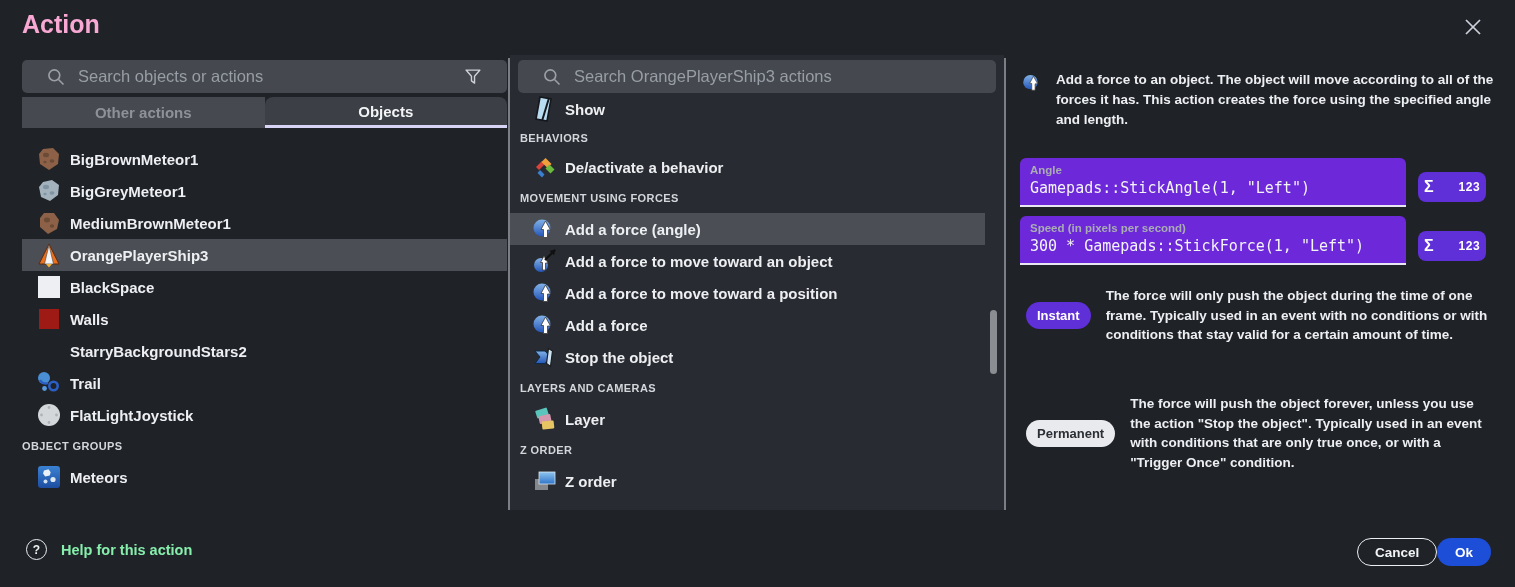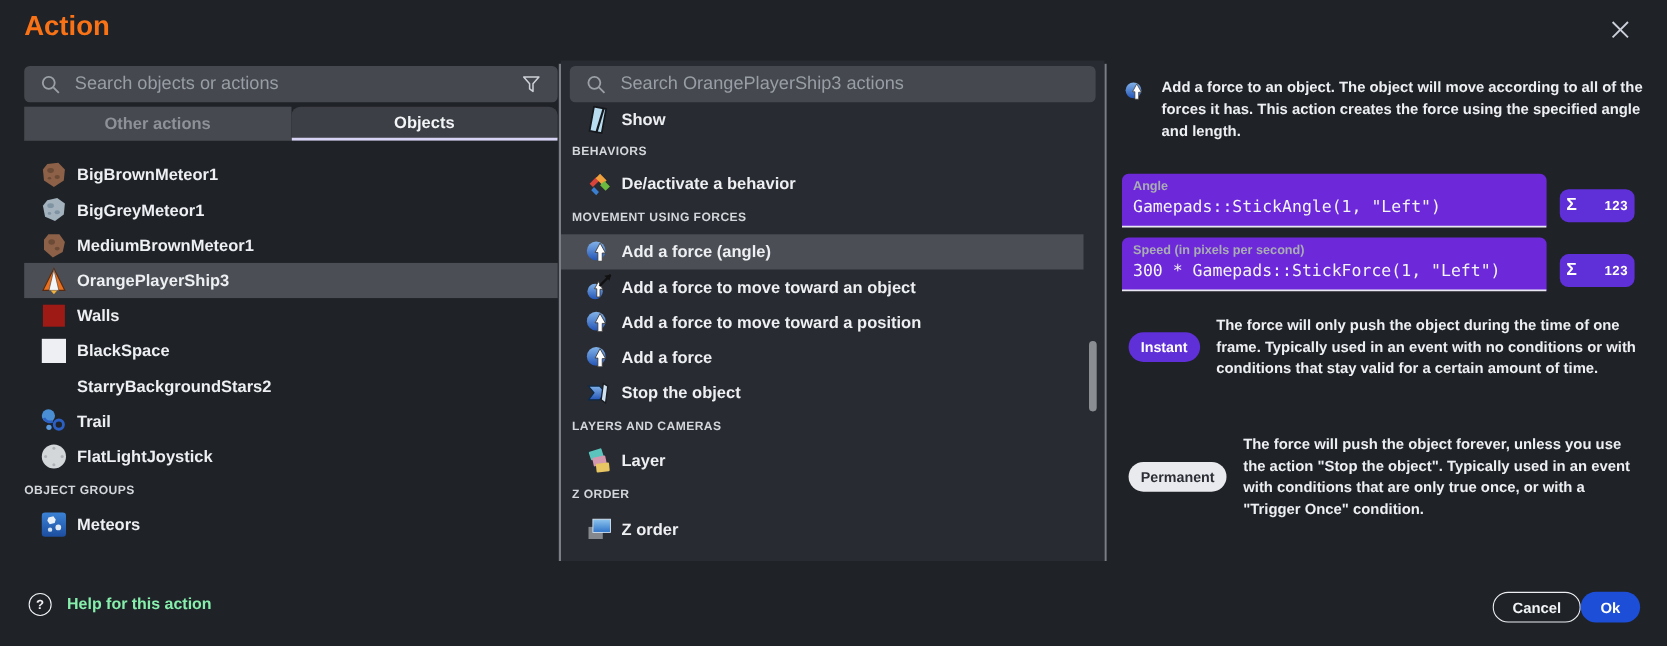--- a/index.html
+++ b/index.html
@@ -3,24 +3,24 @@
 <meta charset="utf-8">
 <style>
   html,body{margin:0;padding:0;}
   body{
     width:1515px;height:587px;position:relative;overflow:hidden;
     background:#1f2227;color:#edeff2;
     font-family:"Liberation Sans",sans-serif;
   }
   .abs{position:absolute;}
   
-  .title{left:22px;top:10px;font-size:25px;font-weight:700;color:#f97316;}
+  .title{left:22px;top:10px;font-size:25px;font-weight:700;color:#f9a8d4;}
   .close{left:1460px;top:14px;width:26px;height:26px;display:flex;align-items:center;justify-content:center;cursor:pointer;}
   
-  .search{height:33px;background:#45484e;border-radius:5px;display:flex;align-items:center;padding:0 14px;gap:10px;box-sizing:border-box;}
+  .search{height:33px;background:#45484e;border-radius:5px;display:flex;align-items:center;padding:0 24px;gap:10px;box-sizing:border-box;}
   .search input{flex:1;background:none;border:none;outline:none;font-family:"Liberation Sans",sans-serif;font-size:16.5px;color:#dfe2e6;min-width:0;}
   .search input::placeholder{color:#989ea5;opacity:1;}
   
   .tabs{left:22px;top:97px;width:485px;height:31px;display:flex;}
   .tab{flex:1;display:flex;align-items:center;justify-content:center;font-size:15px;font-weight:700;box-sizing:border-box;cursor:pointer;}
   .tab.active{background:#3c3f45;color:#f2f4f6;border-radius:8px 8px 0 0;border-bottom:3px solid #d7d3f4;}
   .tab.inactive{background:#46494f;color:#8e9298;}
   
   .llist{left:22px;top:128px;width:485px;padding-top:15px;}
   .mpanel{left:510px;top:55px;width:494px;height:455px;background:#282b31;box-sizing:border-box;}
@@ -137,29 +137,29 @@
   <div class="row sel">
     <svg class="ic" viewBox="0 0 26 26">
         <polygon points="13,2 23,22 3,22" fill="#e8701f" stroke="#5a2a10" stroke-width="1"></polygon>
         <polygon points="13,3 17.5,22 8.5,22" fill="#f4f5f6" stroke="#444" stroke-width="0.6"></polygon>
         <polygon points="10,22 16,22 13,25.5" fill="#f2b13c"></polygon>
       </svg>
     <span class="lbl">OrangePlayerShip3</span>
   </div>
   <div class="row">
     <svg class="ic" viewBox="0 0 26 26">
+        <rect x="2" y="2" width="22" height="22" fill="#edeff2"></rect>
+      </svg>
+    <span class="lbl">BlackSpace</span>
+  </div>
+  <div class="row">
+    <svg class="ic" viewBox="0 0 26 26">
         <rect x="3" y="3" width="20" height="20" fill="#9e1a15"></rect>
       </svg>
     <span class="lbl">Walls</span>
-  </div>
-  <div class="row">
-    <svg class="ic" viewBox="0 0 26 26">
-        <rect x="2" y="2" width="22" height="22" fill="#edeff2"></rect>
-      </svg>
-    <span class="lbl">BlackSpace</span>
   </div>
   <div class="row">
     <svg class="ic" viewBox="0 0 26 26"></svg>
     <span class="lbl">StarryBackgroundStars2</span>
   </div>
   <div class="row">
     <svg class="ic" viewBox="0 0 26 26">
         <circle cx="8" cy="8" r="6" fill="#4a8fd4"></circle>
         <path d="M4 10 a6 6 0 0 0 8 3" fill="none" stroke="#2b5fc4" stroke-width="2.4"></path>
         <circle cx="17.5" cy="16" r="4.2" fill="none" stroke="#2b5fc4" stroke-width="2.6"></circle>

